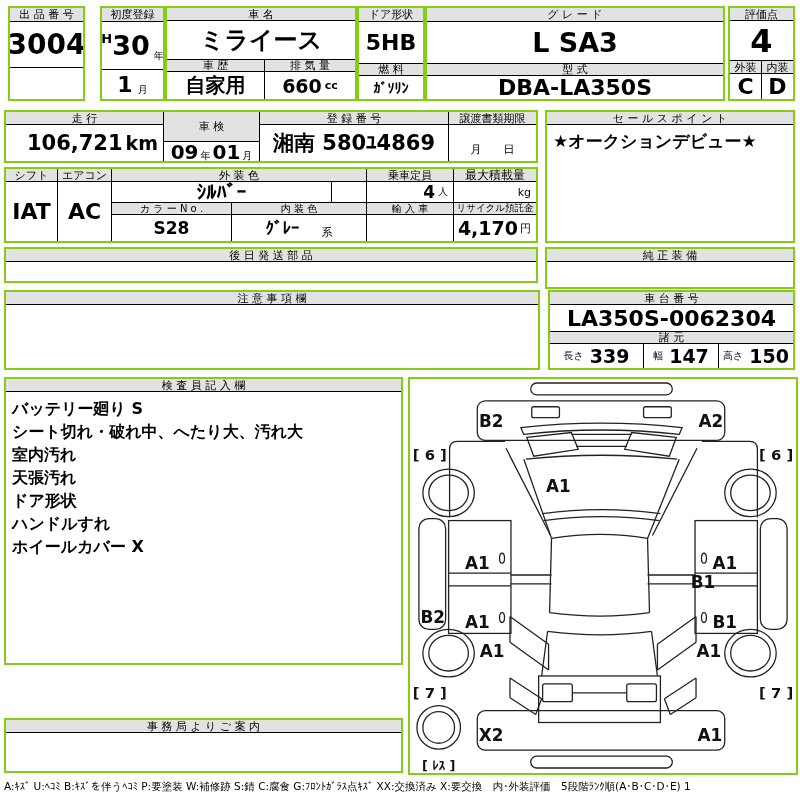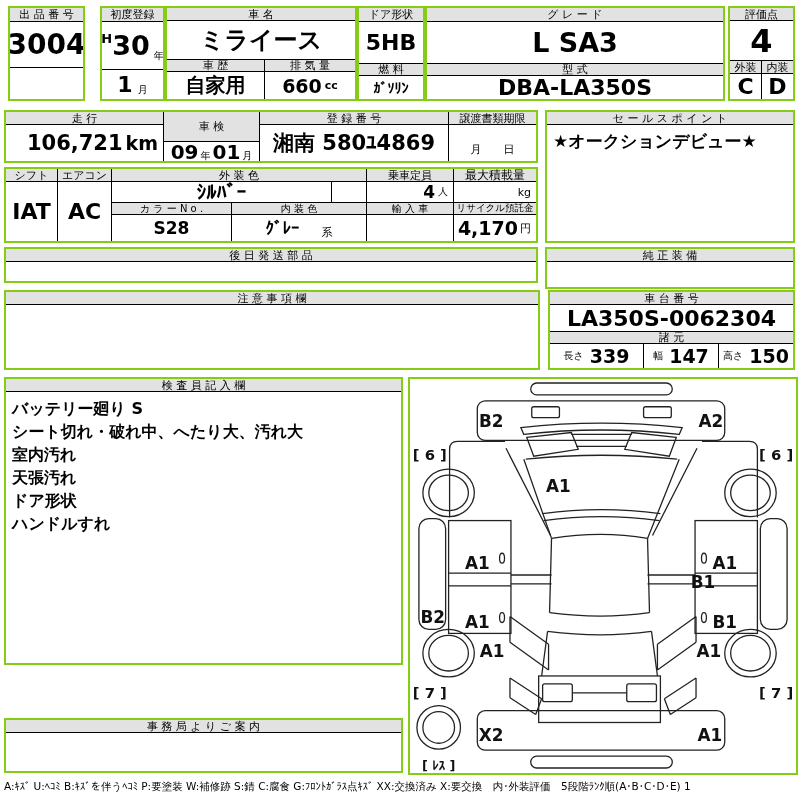--- a/index.html
+++ b/index.html
@@ -209,20 +209,21 @@
 
   <div class="box col" style="left:4px;top:377px;width:399px;height:288px">
     <div class="hdr" style="height:13px">検 査 員 記 入 欄</div>
     <div style="flex:1;padding:5px 6px">
       <div class="notes-line">バッテリー廻り S</div>
       <div class="notes-line">シート切れ・破れ中、へたり大、汚れ大</div>
       <div class="notes-line">室内汚れ</div>
       <div class="notes-line">天張汚れ</div>
       <div class="notes-line">ドア形状</div>
       <div class="notes-line">ハンドルすれ</div>
+      <div class="notes-line">ホイールカバー X</div>
     </div>
   </div>
 
   <div class="box col" style="left:4px;top:718px;width:399px;height:55px">
     <div class="hdr" style="height:13px">事 務 局 よ り ご 案 内</div>
     <div style="flex:1"></div>
   </div>
 
   <div class="box" style="left:408px;top:377px;width:390px;height:398px">
     <svg width="386" height="394" viewBox="0 0 390 398">

